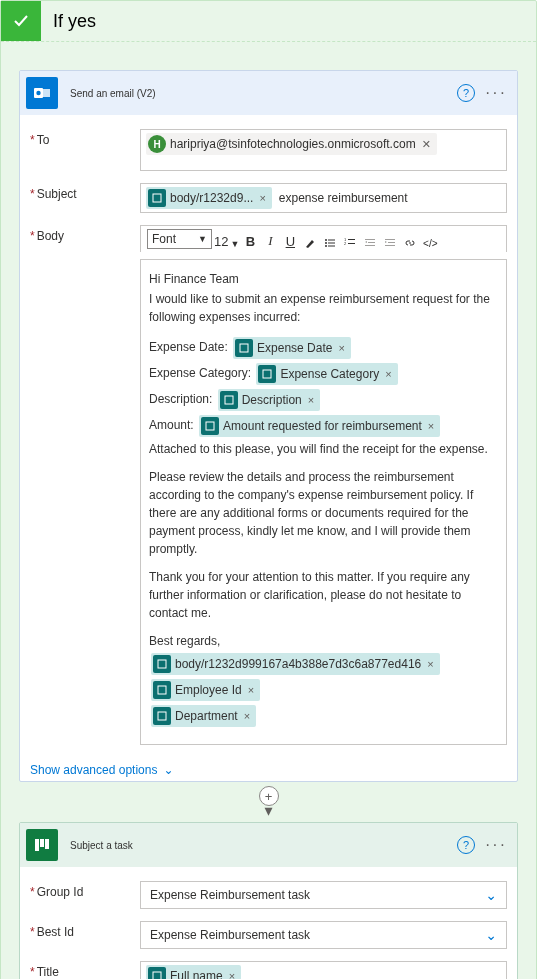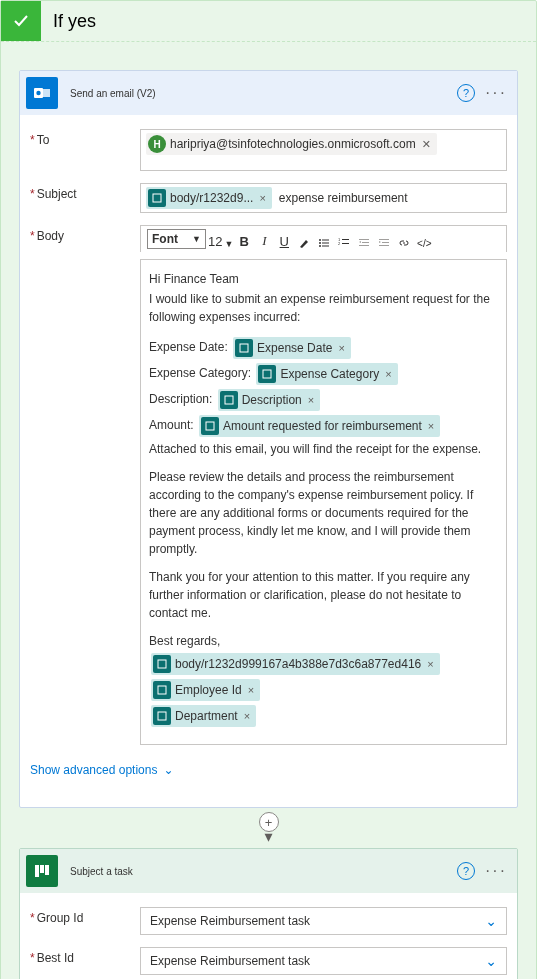--- a/index.html
+++ b/index.html
@@ -38,33 +38,33 @@
 .pill-teal { background: #cce8e8; }
 .pill-ico { width: 18px; height: 18px; display: flex; align-items: center; justify-content: center; border-radius: 2px; }
 .pill-ico.teal { background: #0b7070; color: #fff; }
 .pill-ico.green { background: #3a8f3a; color: #fff; border-radius: 50%; font-size: 10px; font-weight: bold; }
 .pill-x { color: #605e5c; font-size: 11px; padding: 0 2px; cursor: pointer; }
 
 .plain-text { padding: 2px 4px; font-size: 12px; color: #323130; }
 
 
 .rt-toolbar { border: 1px solid #c8c6c4; border-bottom: none; display: flex; align-items: center; padding: 3px 6px; gap: 2px; background: #fff; }
-.rt-sel { border: 1px solid #8a8886; font-size: 12px; padding: 2px 4px; display: flex; align-items: center; gap: 14px; font-weight: bold; }
+.rt-sel { border: 1px solid #8a8886; font-size: 12px; padding: 2px 4px; display: flex; align-items: center; gap: 22px; }
 .rt-sel .chev { font-size: 9px; }
 .rt-btn { min-width: 18px; height: 20px; display: flex; align-items: flex-end; justify-content: center; font-size: 13px; color: #323130; cursor: pointer; }
 .rt-btn.bold { font-weight: bold; }
 .rt-btn.italic { font-style: italic; font-family: serif; }
 .rt-btn.under { text-decoration: underline; }
 
 .rt-body { border: 1px solid #c8c6c4; padding: 10px 8px 14px 8px; font-size: 12px; color: #333; line-height: 1.5; margin-top: 7px; }
 .rt-body .line { margin-bottom: 2px; }
 .rt-body .para { margin-top: 10px; }
 .inline-pill { display: inline-flex; vertical-align: middle; margin: 1px 2px; }
 
-.adv-link { color: #0078d4; font-size: 12px; padding: 12px 10px 30px 10px; display: flex; align-items: center; gap: 6px; cursor: pointer; }
+.adv-link { color: #0078d4; font-size: 12px; padding: 12px 10px 4px 10px; display: flex; align-items: center; gap: 6px; cursor: pointer; }
 
 
 .connector { display: flex; flex-direction: column; align-items: center; padding: 4px 0 6px 0; }
 .plus-circle { width: 20px; height: 20px; border: 1px solid #8a8886; border-radius: 50%; display: flex; align-items: center; justify-content: center; color: #605e5c; font-size: 13px; background: #fff; cursor: pointer; }
 .arrow-down { color: #605e5c; font-size: 16px; line-height: 10px; }
 
 .planner-card { border: 1px solid #b9d8c7; }
 .planner-header { background: #e5f2eb; }
 
 svg { display: block; }
@@ -231,21 +231,21 @@
                 <span class="pill pill-teal inline-pill">
                     <span class="pill-ico teal">
                       <svg width="10" height="10" viewBox="0 0 10 10">
                         <rect x="1" y="1" width="8" height="8" fill="none" stroke="#fff"></rect>
                       </svg>
                     </span>
                     <span>Amount requested for reimbursement</span>
                     <span class="pill-x">×</span>
                   </span>
               </div>
-              <div class="line">Attached to this email, you will find the receipt for the expense.</div>
+              <div class="line">Attached to this please, you will find the receipt for the expense.</div>
             </div>
             <div class="para">Please review the details and process the reimbursement according to the company's expense reimbursement policy. If there are any additional forms or documents required for the payment process, kindly let me know, and I will provide them promptly.</div>
             <div class="para">Thank you for your attention to this matter. If you require any further information or clarification, please do not hesitate to contact me.</div>
             <div class="para">
               <div class="line">Best regards,</div>
               <div class="line"><span class="pill pill-teal inline-pill">
                     <span class="pill-ico teal">
                       <svg width="10" height="10" viewBox="0 0 10 10">
                         <rect x="1" y="1" width="8" height="8" fill="none" stroke="#fff"></rect>
                       </svg>

